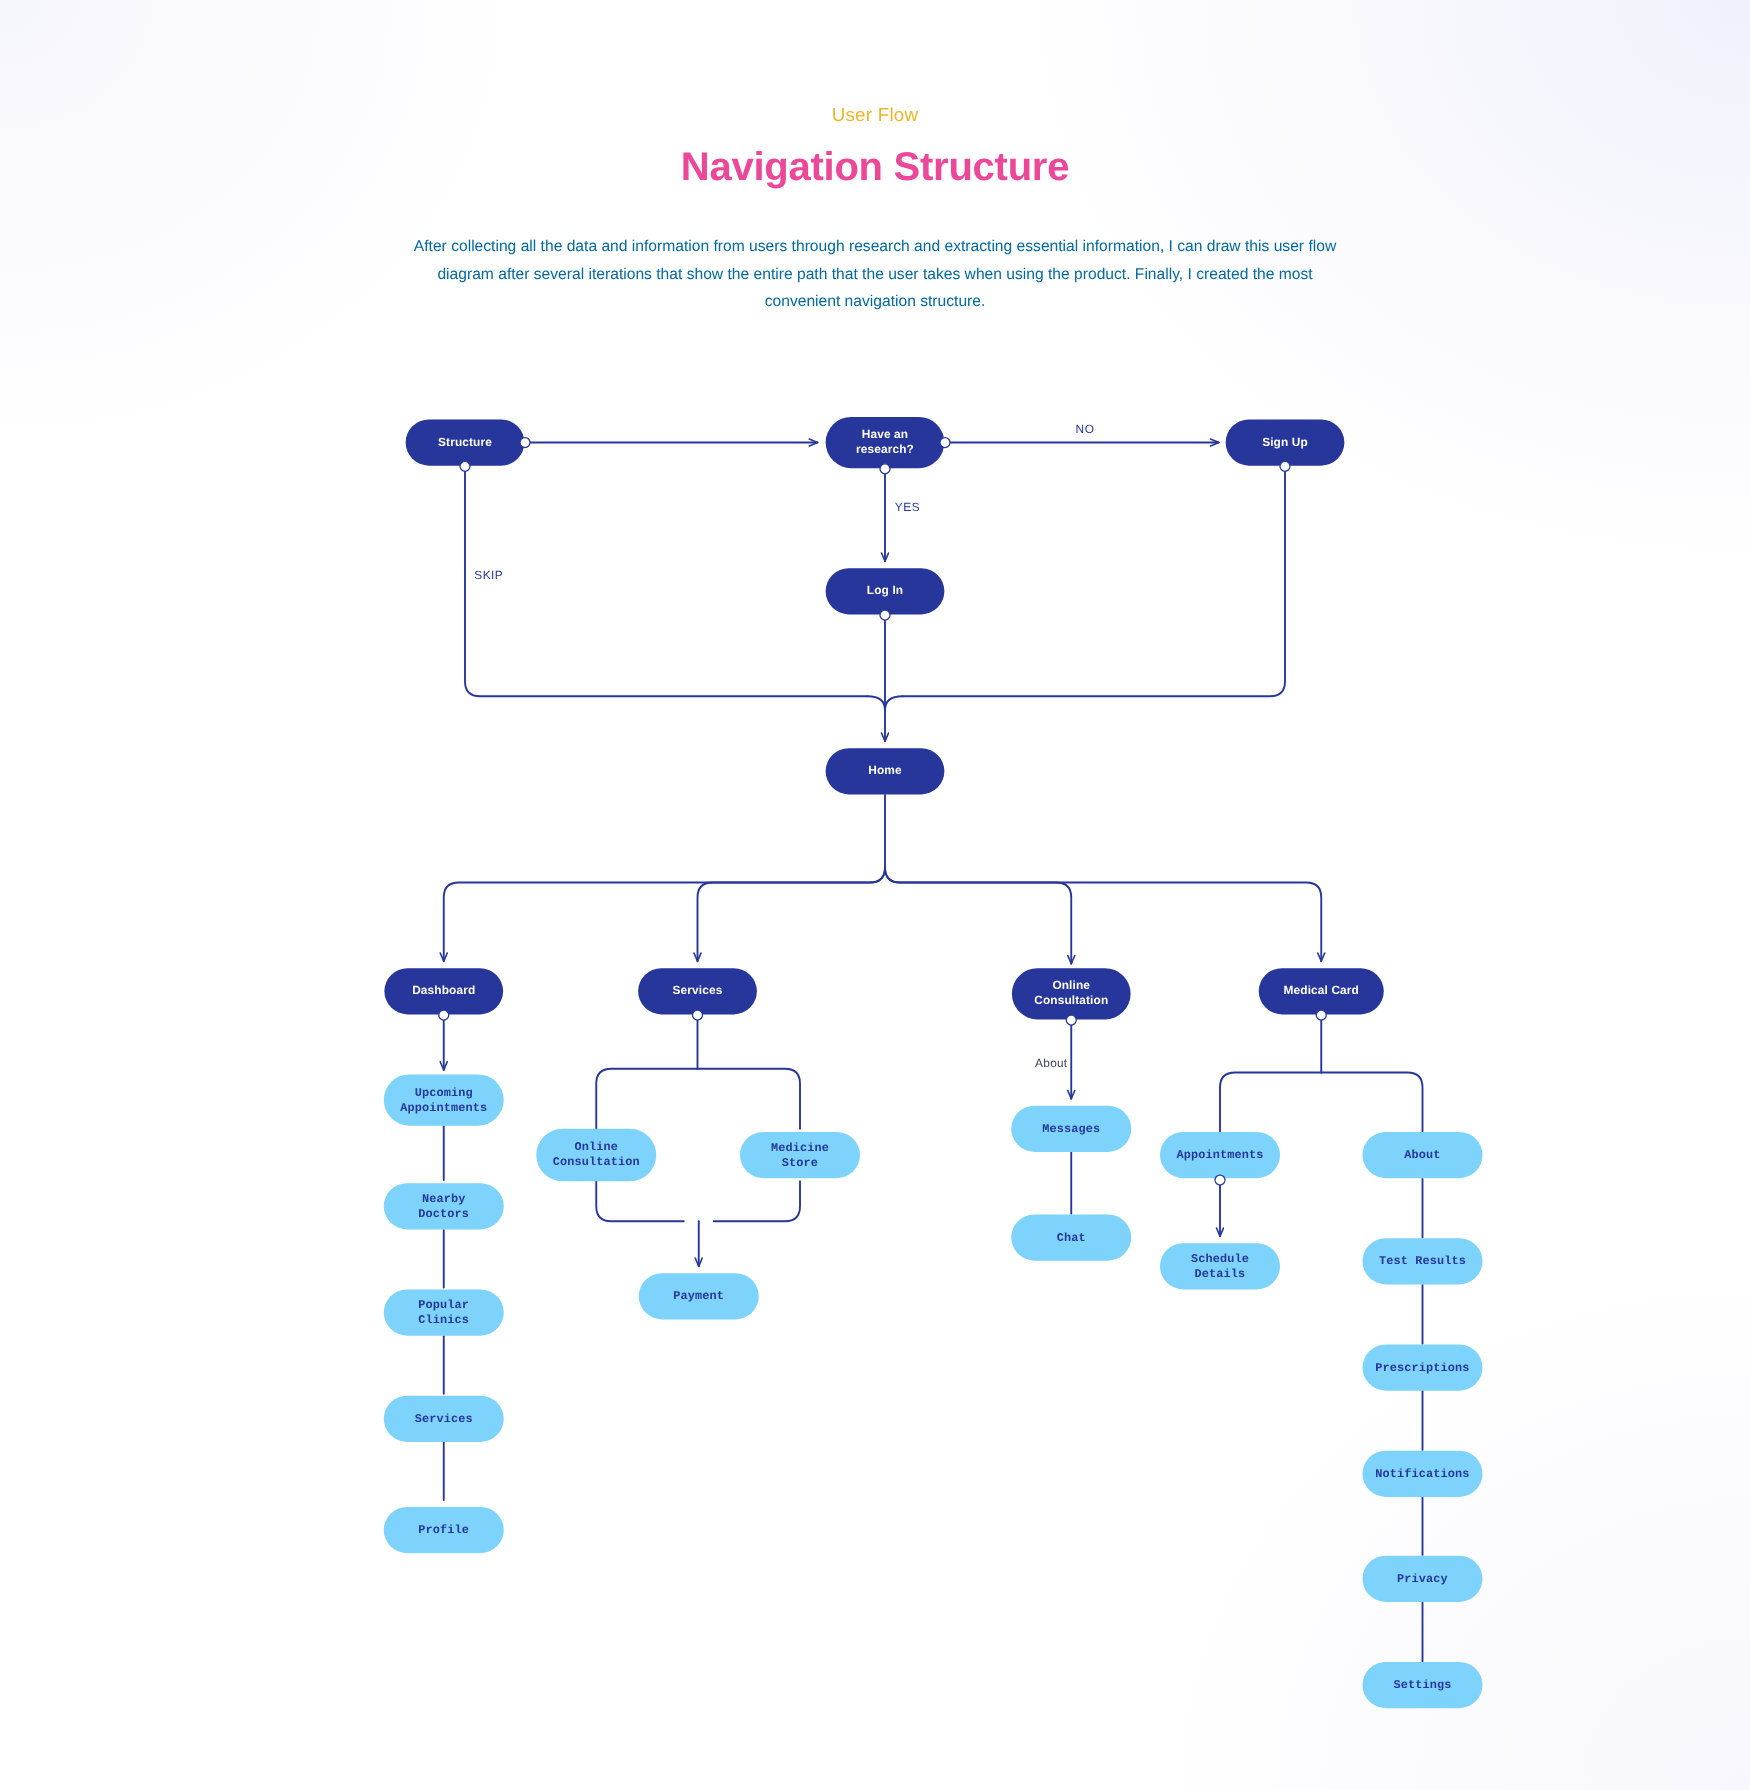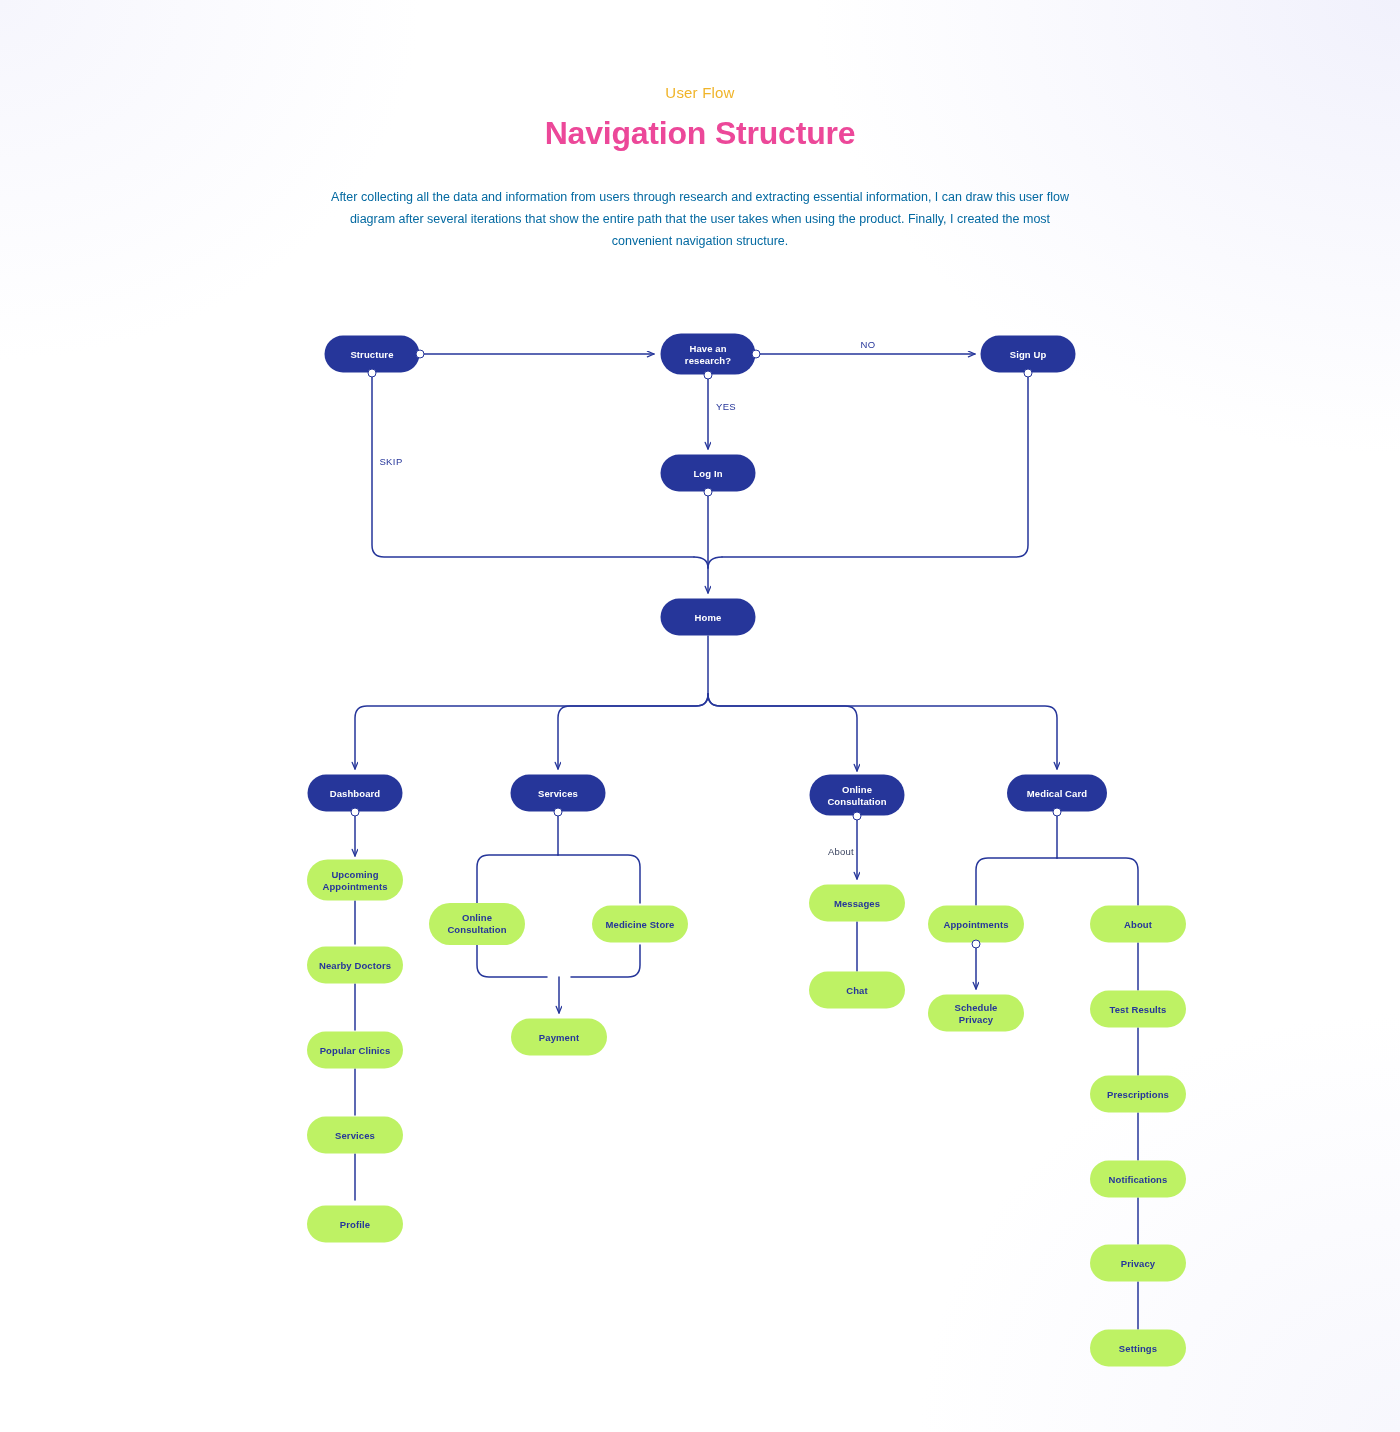--- a/index.html
+++ b/index.html
@@ -77,22 +77,23 @@
     letter-spacing: .1px;
     padding: 0 10px;
     transform: translate(-50%, -50%);
     z-index: 3;
   }
   .node.primary {
     background: #26369a;
     color: #ffffff;
   }
   .node.secondary {
-    background: #bef264;
+    background: #7dd3fc;
     color: #26369a;
+    font-family: Liberation Mono, monospace;
   }
 
   
   .dot {
     position: absolute;
     width: 9px; height: 9px;
     border-radius: 50%;
     background: #ffffff;
     border: 1.4px solid #26369a;
     transform: translate(-50%, -50%);
@@ -198,21 +199,21 @@
       <div class="node secondary" style="left: 355px; top: 965px; width: 96px; height: 37px;">Nearby Doctors</div>
       <div class="node secondary" style="left: 355px; top: 1050px; width: 96px; height: 37px;">Popular Clinics</div>
       <div class="node secondary" style="left: 355px; top: 1135px; width: 96px; height: 37px;">Services</div>
       <div class="node secondary" style="left: 355px; top: 1224px; width: 96px; height: 37px;">Profile</div>
       <div class="node secondary" style="left: 477px; top: 924px; width: 96px; height: 42px;">Online Consultation</div>
       <div class="node secondary" style="left: 640px; top: 924px; width: 96px; height: 37px;">Medicine Store</div>
       <div class="node secondary" style="left: 559px; top: 1037px; width: 96px; height: 37px;">Payment</div>
       <div class="node secondary" style="left: 857px; top: 903px; width: 96px; height: 37px;">Messages</div>
       <div class="node secondary" style="left: 857px; top: 990px; width: 96px; height: 37px;">Chat</div>
       <div class="node secondary" style="left: 976px; top: 924px; width: 96px; height: 37px;">Appointments</div>
-      <div class="node secondary" style="left: 976px; top: 1013px; width: 96px; height: 37px;">Schedule Privacy</div>
+      <div class="node secondary" style="left: 976px; top: 1013px; width: 96px; height: 37px;">Schedule Details</div>
       <div class="node secondary" style="left: 1138px; top: 924px; width: 96px; height: 37px;">About</div>
       <div class="node secondary" style="left: 1138px; top: 1009px; width: 96px; height: 37px;">Test Results</div>
       <div class="node secondary" style="left: 1138px; top: 1094px; width: 96px; height: 37px;">Prescriptions</div>
       <div class="node secondary" style="left: 1138px; top: 1179px; width: 96px; height: 37px;">Notifications</div>
       <div class="node secondary" style="left: 1138px; top: 1263px; width: 96px; height: 37px;">Privacy</div>
       <div class="node secondary" style="left: 1138px; top: 1348px; width: 96px; height: 37px;">Settings</div>
       <div class="dot" style="left: 420px; top: 354px;"></div>
       <div class="dot" style="left: 372px; top: 373px;"></div>
       <div class="dot" style="left: 756px; top: 354px;"></div>
       <div class="dot" style="left: 708px; top: 375px;"></div>

